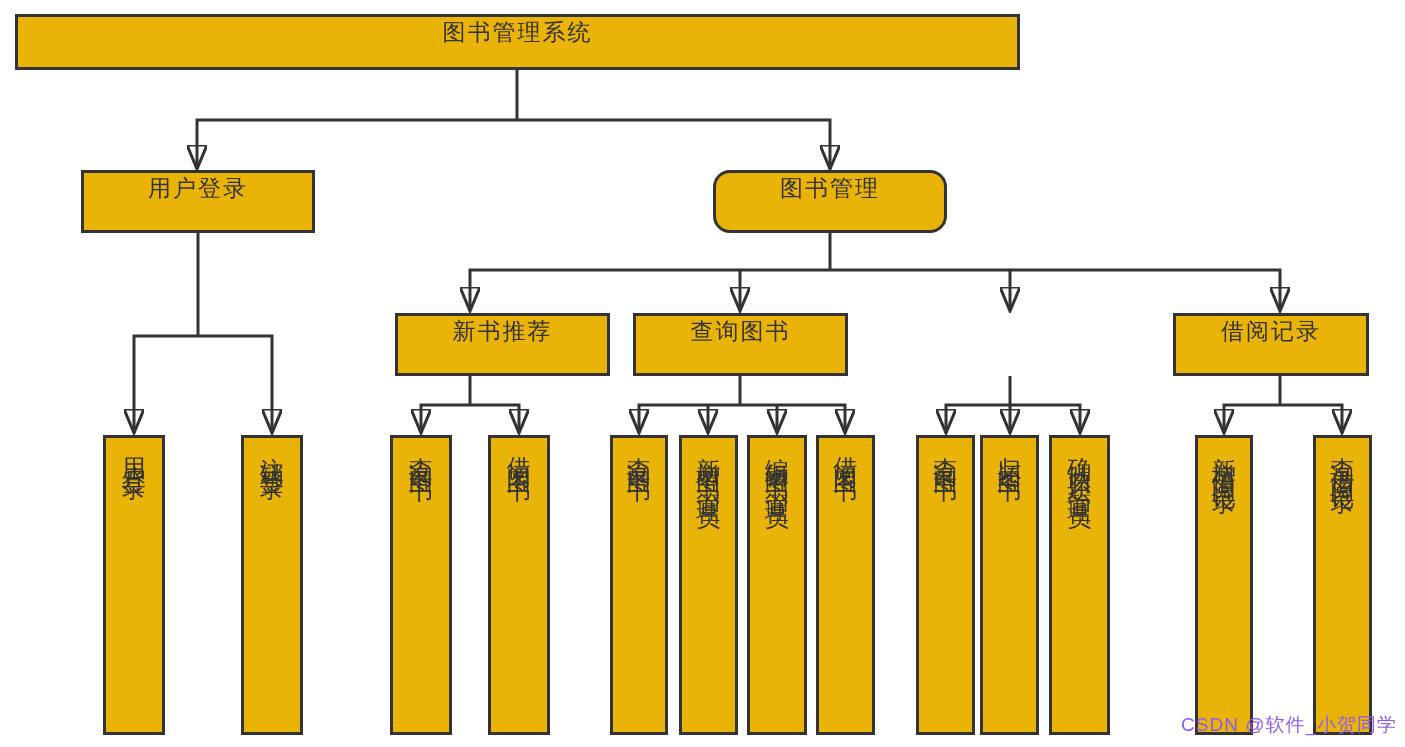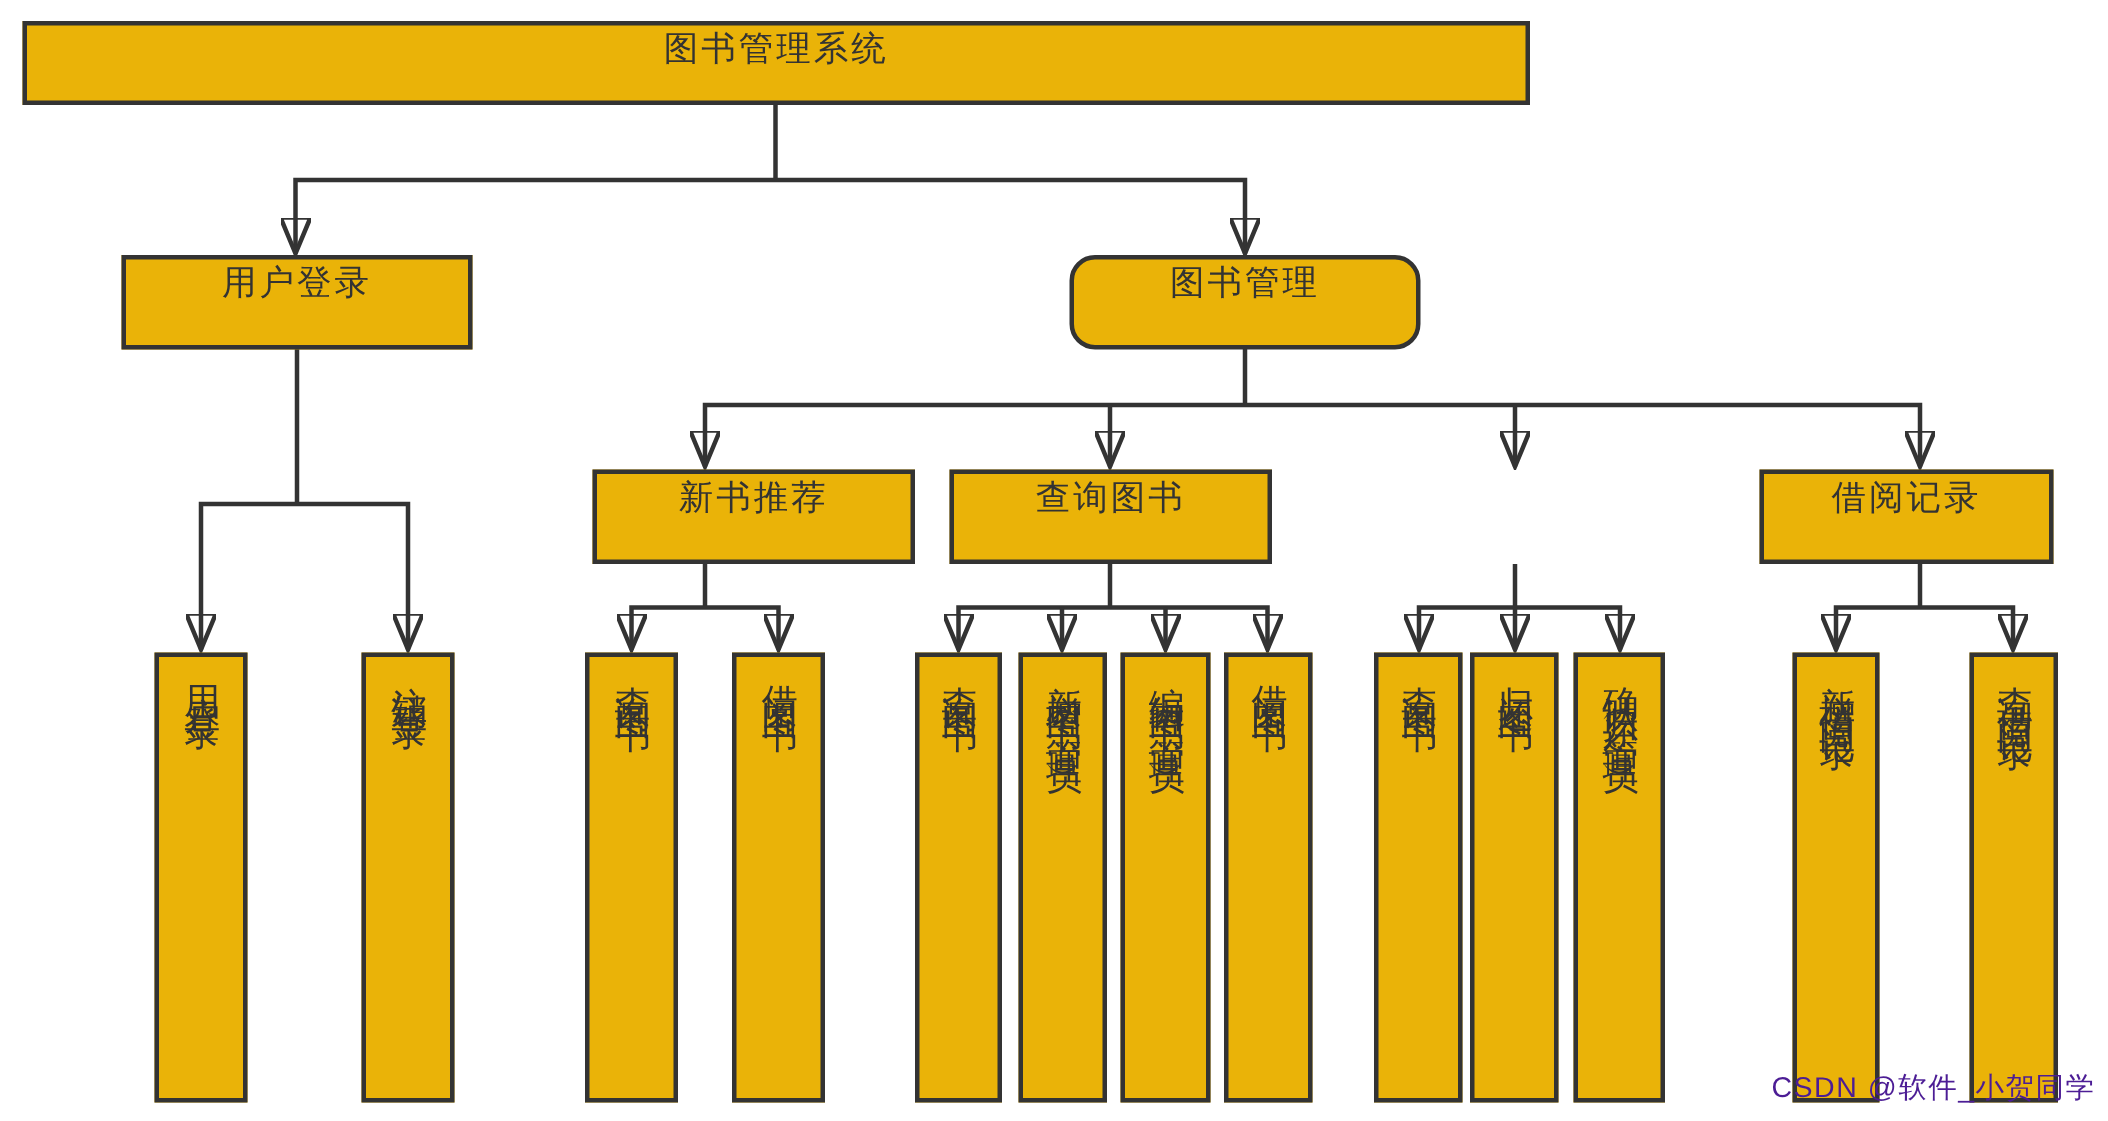--- a/index.html
+++ b/index.html
@@ -49,21 +49,21 @@
     line-height: 1.15;
     letter-spacing: 7px;
     white-space: nowrap;
   }
   .watermark {
     position: absolute;
     right: 8px;
     bottom: 9px;
     font-size: 19px;
     letter-spacing: 1px;
-    color: #4c1d95;
+    color: #8b5cf6;
     z-index: 3;
     white-space: nowrap;
   }
 </style>
 </head>
 <body>
 
 <div class="canvas">
 
   <svg class="connectors" width="1405" height="747" viewBox="0 0 1405 747">

